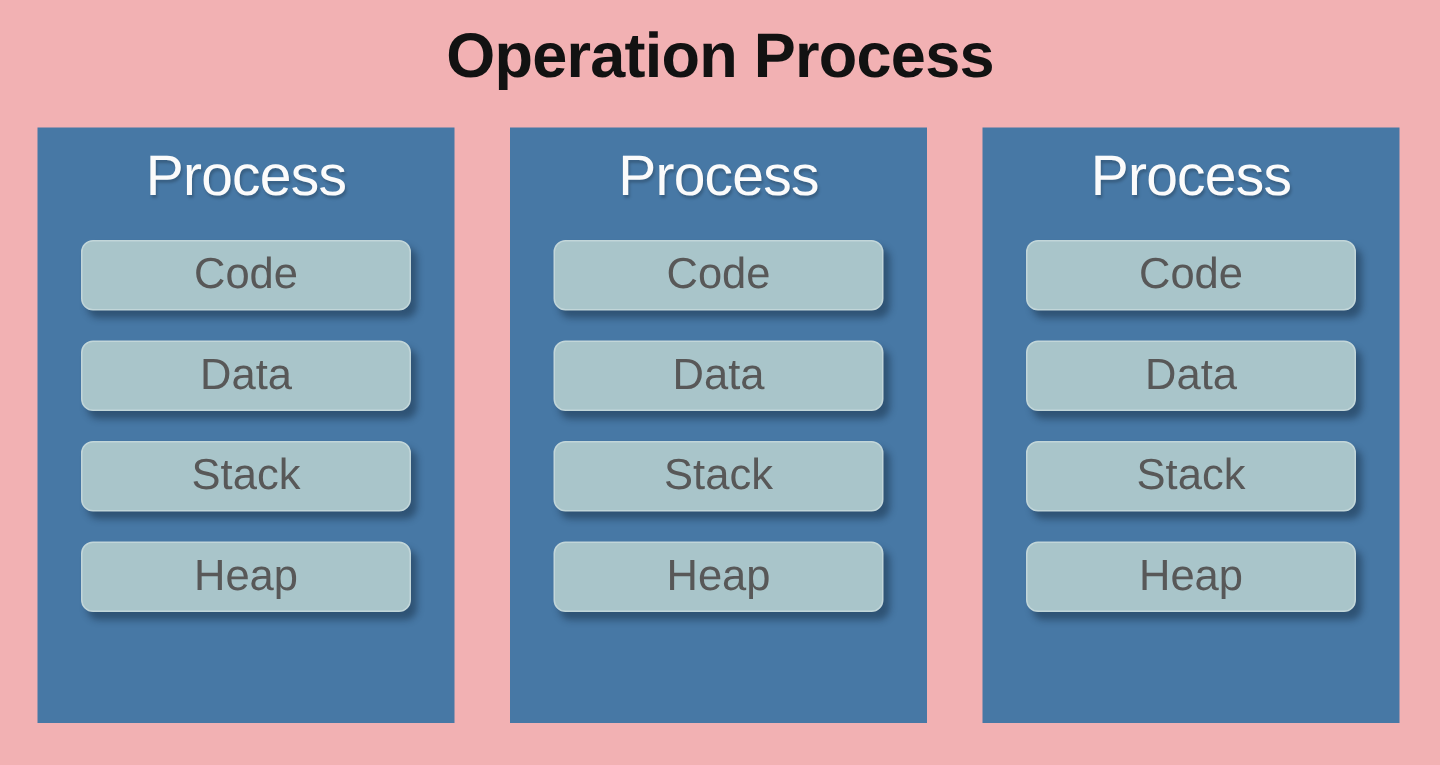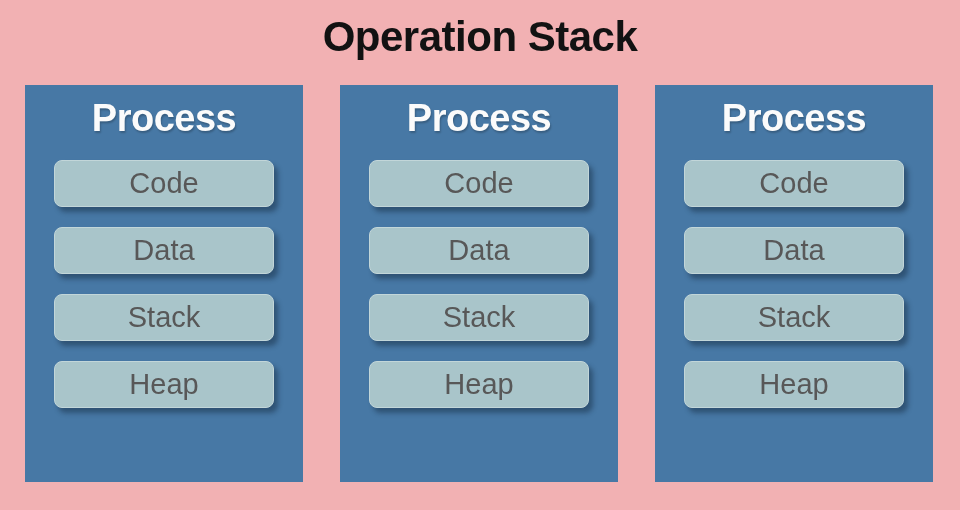--- a/index.html
+++ b/index.html
@@ -46,21 +46,21 @@
     display:flex;
     flex-direction:column;
     align-items:stretch;
   }
   .panel-title{
     margin-top:8px;
     height:50px;
     line-height:50px;
     text-align:center;
     font-size:38px;
-    font-weight:bold;
+    font-weight:normal;
     letter-spacing:-0.5px;
     color:var(--panel-title-text);
     text-shadow:1px 2px 2px rgba(0,0,0,0.22);
   }
   .segments{
     margin-top:17px;
     display:flex;
     flex-direction:column;
     gap:20px;
     padding:0 29px;
@@ -74,21 +74,21 @@
     display:flex;
     align-items:center;
     justify-content:center;
     font-size:29px;
     color:var(--segment-text);
   }
 </style>
 </head>
 <body>
 
-<h1 class="main-title">Operation Stack</h1>
+<h1 class="main-title">Operation Process</h1>
 
 <div class="panel-row">
 
   <div class="process-panel">
     <div class="panel-title">Process</div>
     <div class="segments">
       <div class="segment">Code</div>
       <div class="segment">Data</div>
       <div class="segment">Stack</div>
       <div class="segment">Heap</div>

